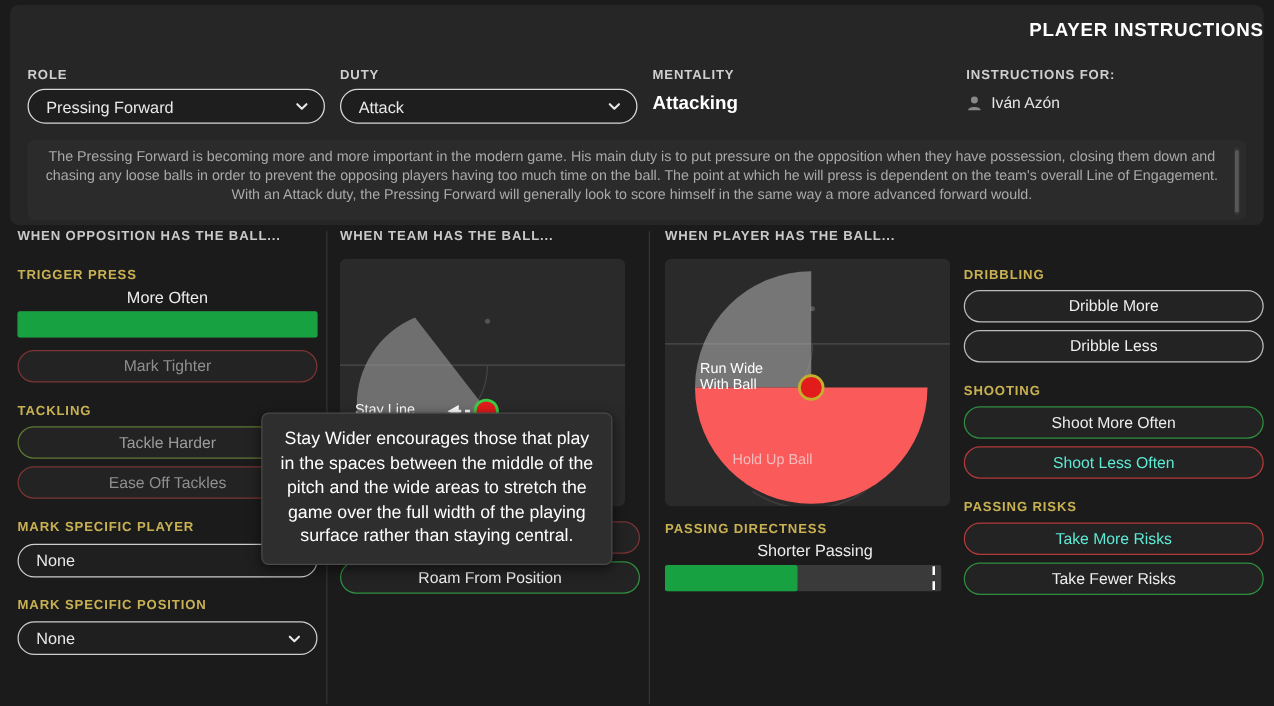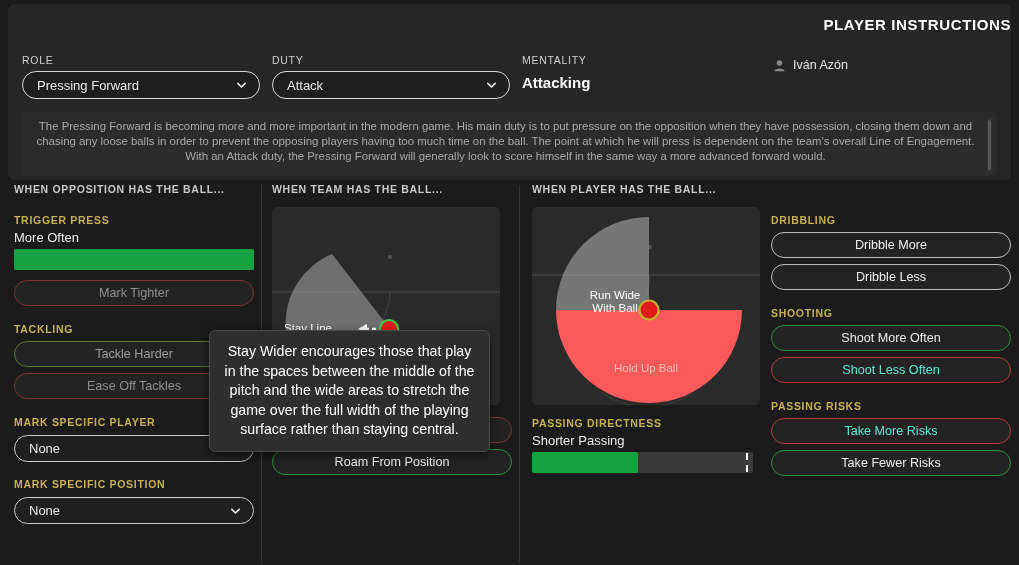--- a/index.html
+++ b/index.html
@@ -17,21 +17,21 @@
     background: #262626; border-radius: 7px;
   }
   .pi-title {
     position: absolute; left: 0; top: 12px; width: 1003px;
     text-align: right; color: #ffffff;
     font-size: 15px; font-weight: bold; letter-spacing: .6px;
   }
 
   .fields { position: absolute; left: 0; top: 50px; width: 1003px; height: 55px; }
   .fld-label {
-    color: #cfcfcf; font-size: 10.5px; font-weight: normal; letter-spacing: .7px;
+    color: #cfcfcf; font-size: 10.5px; font-weight: bold; letter-spacing: .7px;
     text-transform: uppercase; margin-bottom: 5px;
   }
   .combo {
     position: relative; height: 28px; border: 1px solid #d8d8d8; border-radius: 14px;
     background: #1e1e1e; display: flex; align-items: center;
     padding: 0 30px 0 14px; color: #e9e9e9; font-size: 13px;
   }
   .combo .chev {
     position: absolute; right: 12px; top: 50%; transform: translateY(-50%);
     width: 11px; height: 11px;
@@ -88,21 +88,21 @@
     display: flex; align-items: center; justify-content: center;
     margin-bottom: 6px; cursor: pointer; text-align: center;
   }
   .pill.neutral { border-color: #bdbdbd; color: #efefef; }
   .pill.green  { border-color: #2f8f3f; color: #ededed; }
   .pill.green-dim { border-color: #5f7a34; color: #9c9c9c; }
   .pill.red    { border-color: #b33a3a; color: #5eead4; }
   .pill.red-dim{ border-color: #7d3434; color: #8f8f8f; }
 
   
-  .slider-label { color: #ececec; font-size: 13px; margin: 2px 0 4px 0; }
+  .slider-label { color: #ececec; font-size: 13px; margin: 2px 0 4px 0; text-align: center; }
   .slider {
     position: relative; height: 21px; background: #3a3a3a; border-radius: 2px;
     overflow: visible;
   }
   .slider .fill { position: absolute; left: 0; top: 0; bottom: 0; background: #18a141; border-radius: 2px; }
   .slider .tick { position: absolute; width: 2px; background: #ffffff; }
   .slider .tick.t1 { top: 1px; height: 7px; }
   .slider .tick.t2 { bottom: 1px; height: 7px; }
 
   .combo-sm {
@@ -111,21 +111,21 @@
     padding: 0 28px 0 14px; color: #e9e9e9; font-size: 13px;
   }
   .combo-sm .chev { position: absolute; right: 12px; top: 50%; transform: translateY(-50%);
     width: 11px; height: 11px; }
 
   
   .pitch {
     position: relative; background: #2a2a2a; border-radius: 5px; overflow: hidden;
   }
   .pitch-lab {
-    position: absolute; color: #ffffff; font-size: 11.5px; text-align: center;
+    position: absolute; color: #ffffff; font-size: 11.5px; text-align: left;
     line-height: 13px; pointer-events: none; white-space: pre-line;
   }
 
   
   .tooltip {
     position: absolute; left: 209px; top: 330px; width: 281px;
     background: #2e2e2e; border: 1px solid #4a4a4a; border-radius: 6px;
     padding: 11px 14px; color: #ffffff; font-size: 14.2px;
     line-height: 19.5px; text-align: center; z-index: 40;
     box-shadow: 0 3px 10px rgba(0,0,0,.55);
@@ -161,20 +161,21 @@
           </svg>
         </div>
       </div>
 
       <div class="f-mental">
         <div class="fld-label">MENTALITY</div>
         <div class="mental-val">Attacking</div>
       </div>
 
       <div class="f-instr">
+        <div class="fld-label">INSTRUCTIONS FOR:</div>
         <div class="instr-row">
           <svg class="av" viewBox="0 0 16 16">
             <circle cx="8" cy="5" r="3.4" fill="#bdbdbd"></circle>
             <path d="M1.8 15 C1.8 10.6 14.2 10.6 14.2 15 Z" fill="#bdbdbd"></path>
           </svg>
           <span class="instr-name">Iván Azón</span>
         </div>
       </div>
 
     </div>

